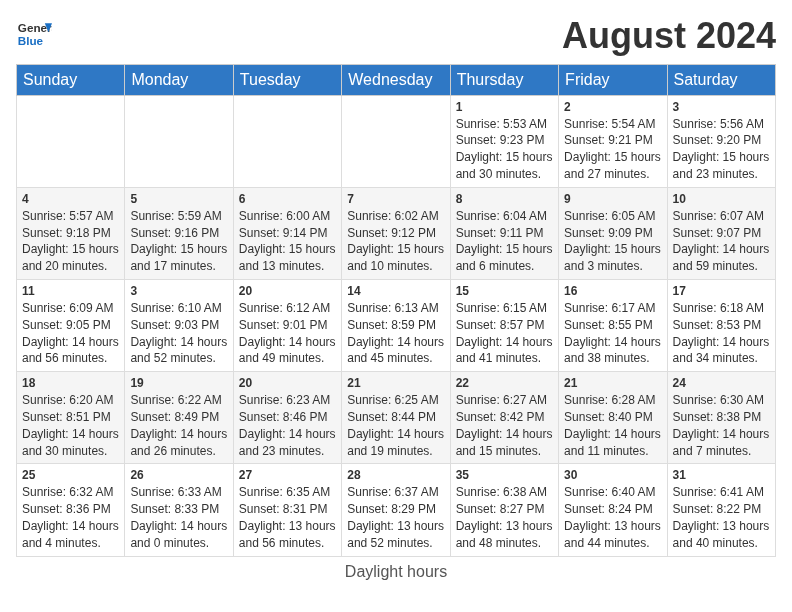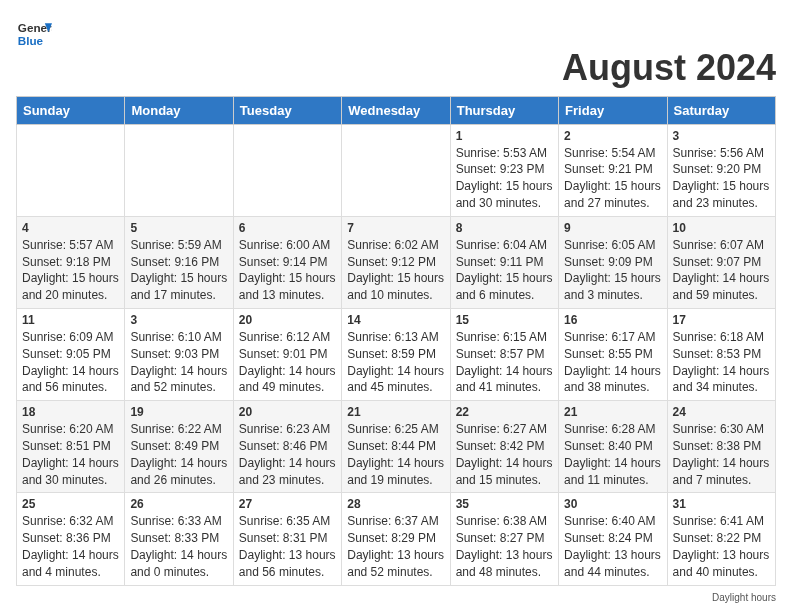--- a/index.html
+++ b/index.html
@@ -20,21 +20,20 @@
       display: flex;
       align-items: center;
       gap: 4px;
     }
     .logo-icon {
       width: 36px;
       height: 36px;
     }
     .title-area {
       text-align: center;
-      margin-top: 32px;
     }
     .main-title {
       font-size: 36px;
       font-weight: bold;
       color: #333;
       line-height: 1.1;
     }
     .subtitle {
       font-size: 16px;
       color: #333;
@@ -42,22 +41,22 @@
     .calendar-table {
       width: 100%;
       border-collapse: collapse;
       table-layout: fixed;
     }
     .calendar-table th {
       background-color: #2f78c5;
       color: #fff;
       text-align: left;
       padding: 6px 6px;
-      font-size: 13px;
-      font-weight: bold;
+      font-size: 16px;
+      font-weight: normal;
       border: 1px solid #ccc;
     }
     .calendar-table td {
       border: 1px solid #ddd;
       vertical-align: top;
       padding: 4px 5px;
       font-size: 10.5px;
       color: #333;
       background: #fff;
       height: 88px;
@@ -73,23 +72,23 @@
     .day-info {
       font-size: 12px;
       line-height: 1.4;
       color: #333;
     }
     .empty-cell {
       background: #fff !important;
     }
     .footer-note {
       margin-top: 6px;
-      font-size: 10px;
+      font-size: 16px;
       color: #555;
-      text-align: right;
+      text-align: center;
     }
   </style>
 </head>
 <body>
 
 <div class="header-section">
   <div class="logo-area">
     <svg class="logo-icon" viewBox="0 0 40 40">
       <text x="2" y="18" font-size="13" font-weight="bold" fill="#333">General</text>
       <text x="2" y="32" font-size="13" font-weight="bold" fill="#1a6fc4">Blue</text>

